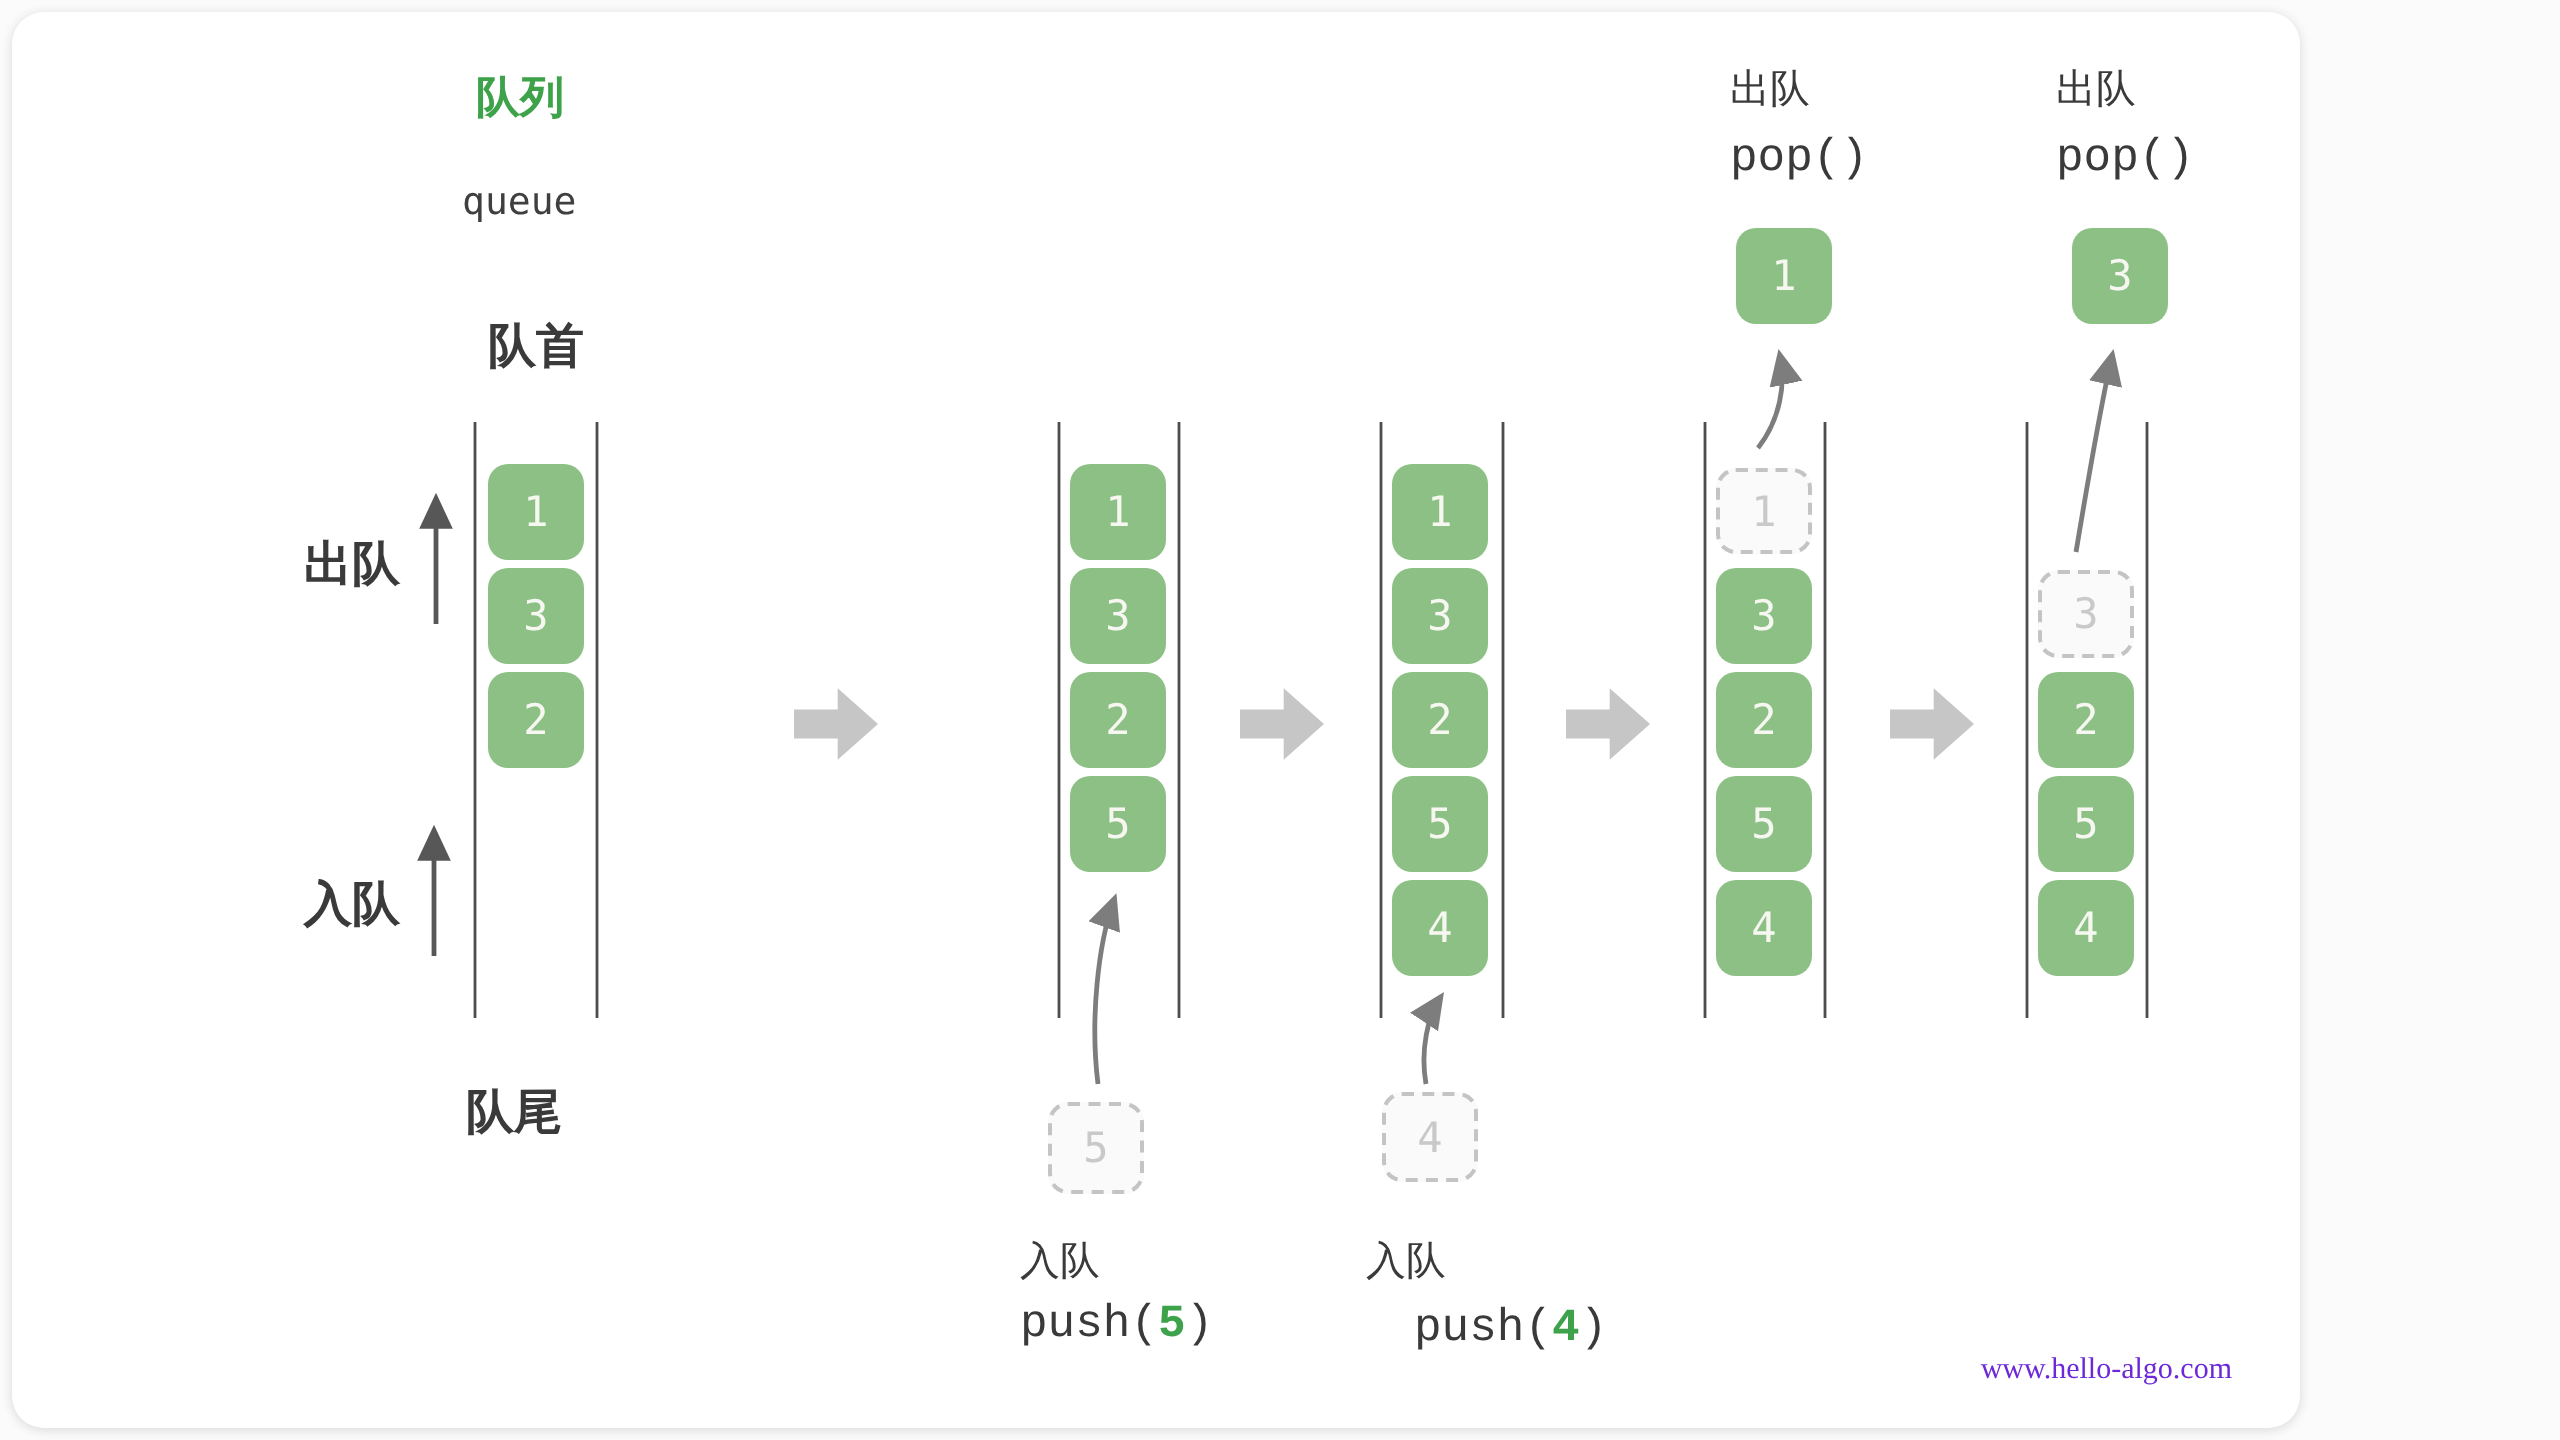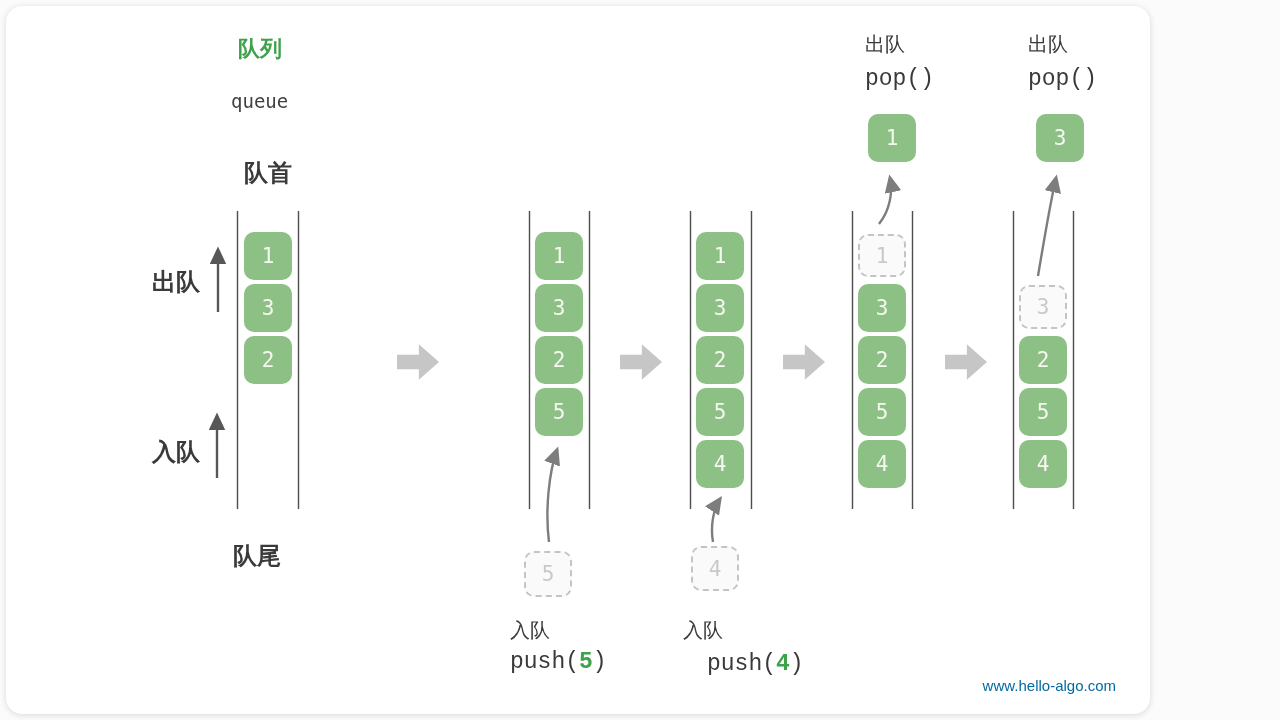--- a/index.html
+++ b/index.html
@@ -19,21 +19,21 @@
   .arg-green{color:#3da24a;font-weight:700;}
 
   .cell{position:absolute;width:48px;height:48px;border-radius:10px;background:#8cc084;
         color:#f7f7f2;font-family:"DejaVu Sans Mono",monospace;font-size:21px;
         display:flex;align-items:center;justify-content:center;}
   .cell.dashed{background:#fafafa;border:2.5px dashed #c4c4c4;color:#c9c9c9;box-sizing:border-box;}
 
   .block-arrow{position:absolute;width:42px;height:38px;background:#c6c6c6;
         clip-path:polygon(0 31%,52% 31%,52% 3%,100% 50%,52% 97%,52% 69%,0 69%);}
 
-  .watermark{font-family:Liberation Sans, sans-serif;font-size:15px;color:#0369a1;}
+  .watermark{font-family:Liberation Serif, serif;font-size:15px;color:#6d28d9;}
   .center-w{width:62px;text-align:center;}
 </style>
 </head>
 <body>
 
 <div class="stage">
   <div class="card"></div>
 
   <svg class="strokes" width="1280" height="720">
     <defs>

